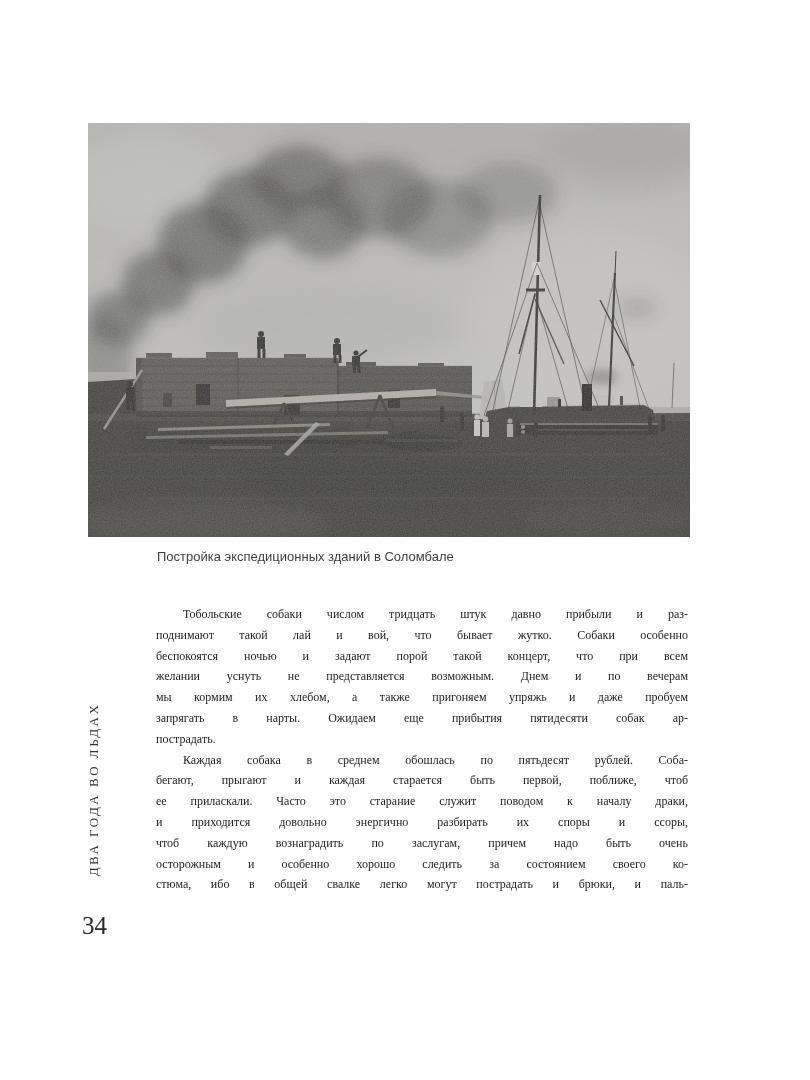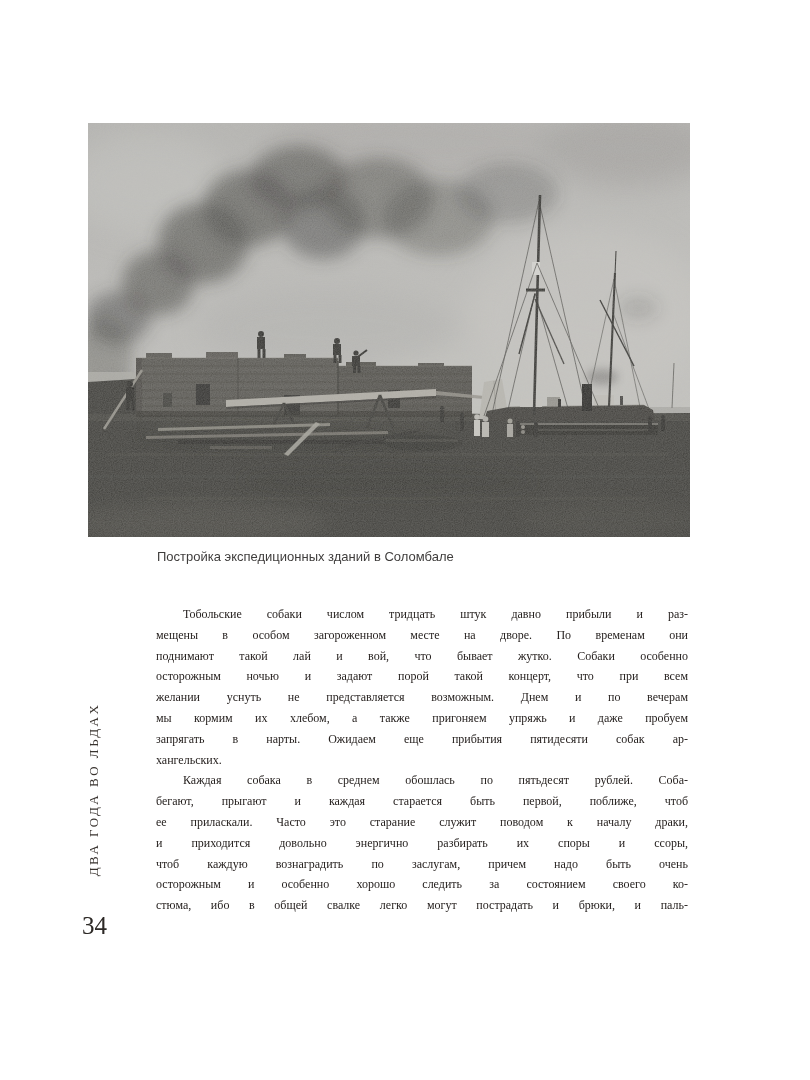--- a/index.html
+++ b/index.html
@@ -272,27 +272,26 @@
     </div>
     <figcaption class="caption">Постройка экспедиционных зданий в Соломбале</figcaption>
   </figure>
 
   <div class="running-title">ДВА ГОДА ВО ЛЬДАХ</div>
 
   <div class="page-number">34</div>
 
   <div class="textblock">
     <div class="line indent">Тобольские собаки числом тридцать штук давно прибыли и раз-</div>
-    <div class="line">мещены в особом загороженном месте на дворе. По временам они</div>
     <div class="line">поднимают такой лай и вой, что бывает жутко. Собаки особенно</div>
-    <div class="line">осторожным ночью и задают порой такой концерт, что при всем</div>
+    <div class="line">беспокоятся ночью и задают порой такой концерт, что при всем</div>
     <div class="line">желании уснуть не представляется возможным. Днем и по вечерам</div>
     <div class="line">мы кормим их хлебом, а также пригоняем упряжь и даже пробуем</div>
     <div class="line">запрягать в нарты. Ожидаем еще прибытия пятидесяти собак ар-</div>
-    <div class="line end">хангельских.</div>
+    <div class="line end">пострадать.</div>
     <div class="line indent">Каждая собака в среднем обошлась по пятьдесят рублей. Соба-</div>
     <div class="line">бегают, прыгают и каждая старается быть первой, поближе, чтоб</div>
     <div class="line">ее приласкали. Часто это старание служит поводом к началу драки,</div>
     <div class="line">и приходится довольно энергично разбирать их споры и ссоры,</div>
     <div class="line">чтоб каждую вознаградить по заслугам, причем надо быть очень</div>
     <div class="line">осторожным и особенно хорошо следить за состоянием своего ко-</div>
     <div class="line">стюма, ибо в общей свалке легко могут пострадать и брюки, и паль-</div>
   </div>
 
 </div>

